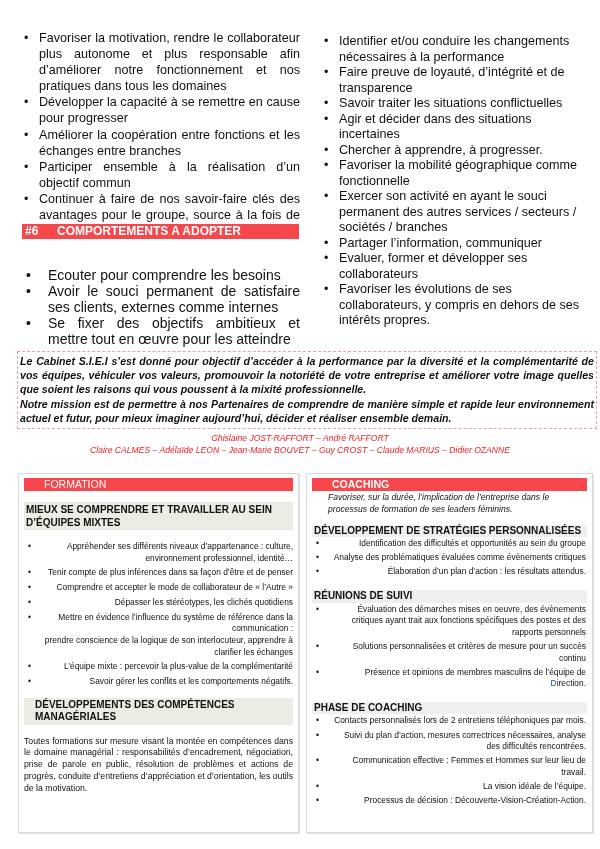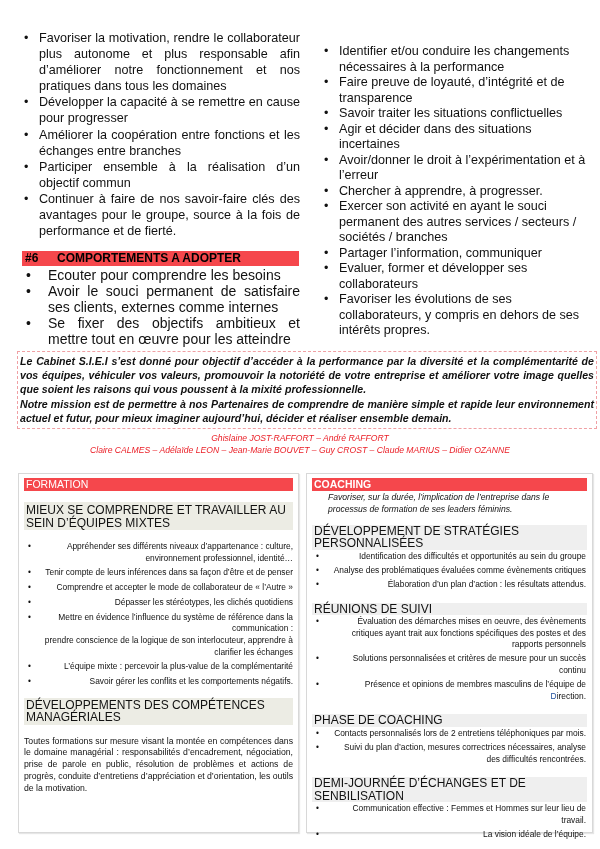--- a/index.html
+++ b/index.html
@@ -6,49 +6,49 @@
   body { width:600px; height:849px; position:relative; overflow:hidden; font-family:"Liberation Sans", sans-serif; color:#111; }
   .abs { position:absolute; }
   ul.bul { list-style:none; margin:0; padding:0; }
   ul.bul li { position:relative; padding-left:22px; }
   ul.bul li::before { content:"•"; position:absolute; left:4px; top:0; }
 
   
   #top-left { left:22px; top:30px; width:278px; font-size:12.6px; line-height:16.1px; text-align:justify; }
   #top-left ul.bul li { padding-left:17px; }
   #top-left ul.bul li::before { left:2px; }
-  #sec6 { left:22px; top:251px; width:277px; height:15px; background:#f5474c; color:#000000; font-weight:bold; font-size:12px; line-height:15px; }
+  #sec6 { left:22px; top:224px; width:277px; height:15px; background:#f5474c; color:#ffffff; font-weight:bold; font-size:12px; line-height:15px; }
   #sec6 .num { display:inline-block; width:32px; padding-left:3px; }
   #sec6-list { left:22px; top:267px; width:278px; font-size:14px; line-height:16.1px; text-align:justify; }
   #sec6-list ul.bul li { padding-left:26px; }
   #sec6-list ul.bul li::before { left:4px; }
-  #top-right { left:322px; top:44px; width:268px; font-size:12.6px; line-height:15.5px; }
+  #top-right { left:322px; top:34px; width:268px; font-size:12.6px; line-height:15.5px; }
   #top-right ul.bul li { padding-left:17px; }
   #top-right ul.bul li::before { left:2px; }
 
   
   #mission { left:17px; top:351px; width:574px; padding:2px 2px 3px 2px; border:1px dashed #f0a0a4; font-style:italic; font-weight:bold; font-size:10.6px; line-height:14.2px; text-align:justify; }
   #mission p { margin:0; }
   #names { left:0; top:432px; width:600px; text-align:center; color:#ea1c24; font-style:italic; font-size:8.6px; line-height:12px; }
 
   
   .card { border:1px solid #d8d8d8; box-shadow:1px 1px 1px #e6e6e6; background:#fff; }
   #formation { left:18px; top:473px; width:279px; height:358px; }
   #coaching { left:306px; top:473px; width:285px; height:358px; }
-  .card-head { margin:4px 5px 0 5px; height:13px; background:#f5474c; color:#fff; font-size:10.5px; line-height:13px; padding-left:2px; font-weight:normal; }
+  .card-head { margin:4px 5px 0 5px; height:13px; background:#f5474c; color:#fff; font-size:10.5px; line-height:13px; padding-left:20px; font-weight:normal; }
   .card-head.bold { font-weight:bold; }
-  .sub-head { background:#ecece4; font-weight:normal; font-size:12px; line-height:12.5px; padding:0 2px; margin:0 5px; }
+  .sub-head { background:#ecece4; font-weight:bold; font-size:10px; line-height:12.5px; padding:0 2px; margin:0 5px; }
   .sub-head.grey { background:#efefef; }
   .card ul.bul { font-size:8.4px; line-height:11.6px; }
   .card ul.bul li { padding-left:20px;text-align:right; }
   .card ul.bul li::before { left:4px; }
   #formation .sub1 { margin-top:11px; padding:2px 2px 1px 2px; }
   #formation .list1 { margin:11px 5px 0 5px; }
   #formation .list1 li { margin-bottom:3.2px; }
-  #formation .sub2 { margin-top:10px; padding:1px 2px; }
+  #formation .sub2 { margin-top:10px; padding:1px 11px; }
   #formation .para { margin:11px 5px 0 5px; font-size:8.7px; line-height:11.8px; text-align:justify; }
   #coaching .intro { margin:1px 6px 0 21px; font-style:italic; font-size:8.6px; line-height:11.8px; }
   #coaching .sub-head { margin-top:9px; }
   #coaching .sub-head.tight { margin-top:12px; }
   #coaching ul.bul { margin:1px 6px 1px 5px; }
   #coaching ul.bul li { margin-bottom:2.6px; }
   .blue { color:#1f4e9b; }
 </style>
 </head>
 <body>
@@ -73,22 +73,22 @@
     <li>Se fixer des objectifs ambitieux et mettre tout en œuvre pour les atteindre</li>
   </ul>
 </div>
 
 <div id="top-right" class="abs">
   <ul class="bul">
     <li>Identifier et/ou conduire les changements nécessaires à la performance</li>
     <li>Faire preuve de loyauté, d’intégrité et de transparence</li>
     <li>Savoir traiter les situations conflictuelles</li>
     <li>Agir et décider dans des situations incertaines</li>
-    <li>Avoir/donner le droit à l’expérimentation et à l’erreur</li>
     <li>Chercher à apprendre, à progresser.</li>
+    <li>Favoriser la mobilité géographique comme fonctionnelle</li>
     <li>Exercer son activité en ayant le souci permanent des autres services / secteurs / sociétés / branches</li>
     <li>Partager l’information, communiquer</li>
     <li>Evaluer, former et développer ses collaborateurs</li>
     <li>Favoriser les évolutions de ses collaborateurs, y compris en dehors de ses intérêts propres.</li>
   </ul>
 </div>
 
 <div id="mission" class="abs">
   <p>Le Cabinet S.I.E.I s’est donné pour objectif d’accéder à la performance par la diversité et la complémentarité de vos équipes, véhiculer vos valeurs, promouvoir la notoriété de votre entreprise et améliorer votre image quelles que soient les raisons qui vous poussent à la mixité professionnelle.</p>
   <p>Notre mission est de permettre à nos Partenaires de comprendre de manière simple et rapide leur environnement actuel et futur, pour mieux imaginer aujourd’hui, décider et réaliser  ensemble demain.</p>
@@ -97,21 +97,21 @@
 <div id="names" class="abs">
   <div>Ghislaine JOST-RAFFORT –  André RAFFORT</div>
   <div>Claire CALMES – Adélaïde LEON – Jean-Marie BOUVET – Guy CROST – Claude MARIUS – Didier OZANNE</div>
 </div>
 
 <div id="formation" class="abs card">
   <div class="card-head">FORMATION</div>
   <div class="sub-head sub1">MIEUX SE COMPRENDRE ET TRAVAILLER AU SEIN D’ÉQUIPES MIXTES</div>
   <ul class="bul list1">
     <li>Appréhender ses différents niveaux d’appartenance : culture, environnement professionnel, identité…</li>
-    <li>Tenir compte de leurs inférences dans sa façon d’être et de penser</li>
+    <li>Tenir compte de plus inférences dans sa façon d’être et de penser</li>
     <li>Comprendre et accepter le mode de collaborateur de « l’Autre »</li>
     <li>Dépasser les stéréotypes, les clichés quotidiens</li>
     <li><span>Mettre en évidence l’influence du système de référence dans la communication :</span><br><span>prendre conscience de la logique de son interlocuteur, apprendre à clarifier les échanges</span></li>
     <li>L’équipe mixte : percevoir la plus-value de la complémentarité</li>
     <li>Savoir gérer les conflits et les comportements négatifs.</li>
   </ul>
   <div class="sub-head sub2">DÉVELOPPEMENTS DES COMPÉTENCES MANAGÉRIALES</div>
   <div class="para">Toutes formations sur mesure visant la montée en compétences dans le domaine managérial : responsabilités d’encadrement, négociation, prise de parole en public, résolution de problèmes et actions de progrès, conduite d’entretiens d’appréciation et d’orientation, les outils de la motivation.</div>
 </div>
 
@@ -132,18 +132,18 @@
     <li>Solutions personnalisées et critères de mesure pour un succès continu</li>
     <li><span>Présence et opinions de membres masculins de l’équipe de </span><span class="blue">D</span><span>irection.</span></li>
   </ul>
 
   <div class="sub-head grey tight">PHASE DE COACHING</div>
   <ul class="bul">
     <li>Contacts personnalisés lors de 2 entretiens téléphoniques par mois.</li>
     <li>Suivi du plan d’action, mesures correctrices nécessaires, analyse des difficultés rencontrées.</li>
   </ul>
 
-  <div class="sub-head grey tight">DEMI-JOURNÉE D’ÉCHANGES ET DE SENBILISATION</div>
   <ul class="bul">
     <li>Communication effective : Femmes et Hommes sur leur lieu de travail.</li>
     <li>La vision idéale de l’équipe.</li>
+    <li>Processus de décision : Découverte-Vision-Création-Action.</li>
   </ul>
 </div>
 
 </body></html>

